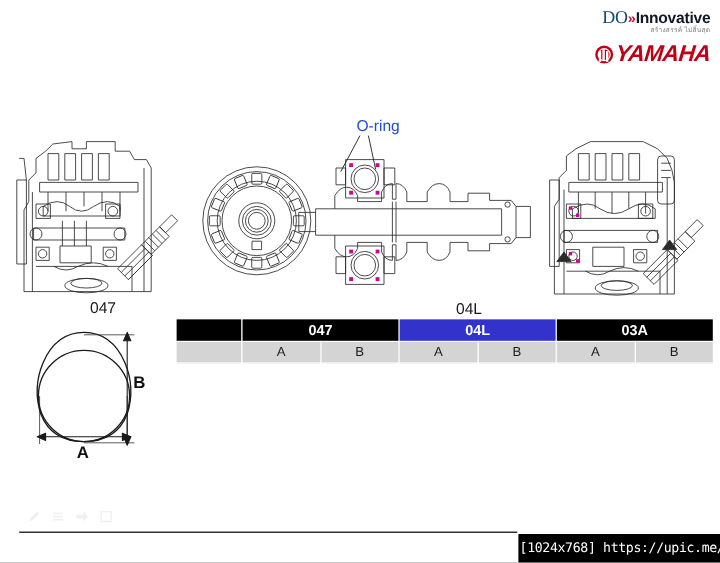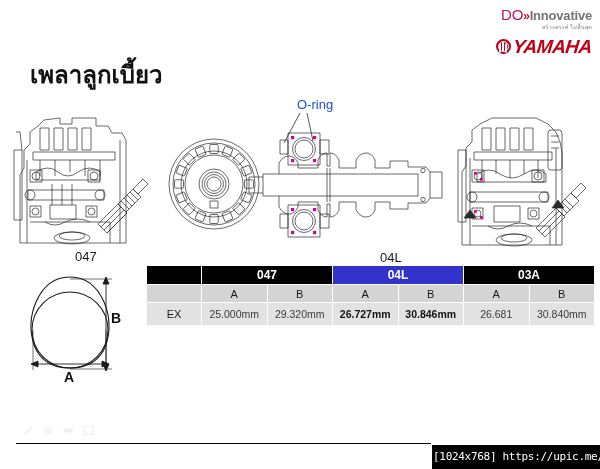--- a/index.html
+++ b/index.html
@@ -25,34 +25,34 @@
     text-align: right;
   }
   #do-logo {
     font-size: 13px;
     line-height: 14px;
     color: #2b2b2b;
     white-space: nowrap;
     letter-spacing: -0.2px;
   }
   #do-logo .do-word {
-    font-family: Liberation Sans, sans-serif;
+    font-family: Liberation Serif, serif;
     font-weight: 400;
     font-size: 15px;
-    color: #be185d;
+    color: #0c4a6e;
   }
   #do-logo .chev {
     color: #c8102e;
     font-weight: bold;
     font-size: 12px;
   }
   #do-logo .inn {
     font-weight: bold;
     font-size: 13px;
-    color: #737373;
+    color: #0f172a;
   }
   #do-subtitle {
     font-size: 5.5px;
     color: #7a7a7a;
     line-height: 8px;
     letter-spacing: 0.2px;
     white-space: nowrap;
   }
   #yamaha-logo {
     margin-top: 6px;
@@ -266,21 +266,20 @@
     <div id="do-logo">
       <span class="do-word">DO</span><span class="chev">»</span><span class="inn">Innovative</span>
     </div>
     <div id="do-subtitle">สร้างสรรค์ ไม่สิ้นสุด</div>
     <div id="yamaha-logo">
       <span id="yamaha-mark"></span>
       <span id="yamaha-word">YAMAHA</span>
     </div>
   </div>
 
-  <div id="page-title">เพลาลูกเบี้ยว</div>
 
   <svg id="diagram-layer" viewBox="0 0 600 469">
     <g fill="none" stroke="#2a2a2a" stroke-width="0.7" stroke-linejoin="round">
 
       <g>
         <path d="M20 243 L20 175 L24 168 L24 150 L30 144 L30 132 L38 126 L44 120 L60 118 L60 124 L72 124 L72 118 L96 118 L96 126 L108 126 L112 133 L122 133 L126 140 L126 243 Z"></path>
         <path d="M27 160 L27 243 M120 140 L120 243"></path>
         <rect x="40" y="128" width="9" height="22"></rect>
         <rect x="54" y="128" width="9" height="22"></rect>
         <rect x="68" y="128" width="9" height="22"></rect>
@@ -524,29 +523,20 @@
         <th class="sub-hdr"></th>
         <th class="sub-hdr">A</th>
         <th class="sub-hdr">B</th>
         <th class="sub-hdr">A</th>
         <th class="sub-hdr">B</th>
         <th class="sub-hdr">A</th>
         <th class="sub-hdr">B</th>
       </tr>
     </thead>
     <tbody>
-      <tr>
-        <td class="row-label row-label-alt">EX</td>
-        <td class="cell cell-alt">25.000mm</td>
-        <td class="cell cell-alt">29.320mm</td>
-        <td class="cell cell-alt cell-bold">26.727mm</td>
-        <td class="cell cell-alt cell-bold">30.846mm</td>
-        <td class="cell cell-alt">26.681</td>
-        <td class="cell cell-alt">30.840mm</td>
-      </tr>
     </tbody>
   </table>
 
   <div id="bottom-toolbar">
     <svg class="toolbar-icon" viewBox="0 0 16 16">
       <path d="M3 13 L4.5 9.5 L11 3 L13 5 L6.5 11.5 Z" fill="#888"></path>
     </svg>
     <svg class="toolbar-icon" viewBox="0 0 16 16">
       <rect x="3" y="4" width="10" height="1.6" fill="#888"></rect>
       <rect x="3" y="7.2" width="10" height="1.6" fill="#888"></rect>

